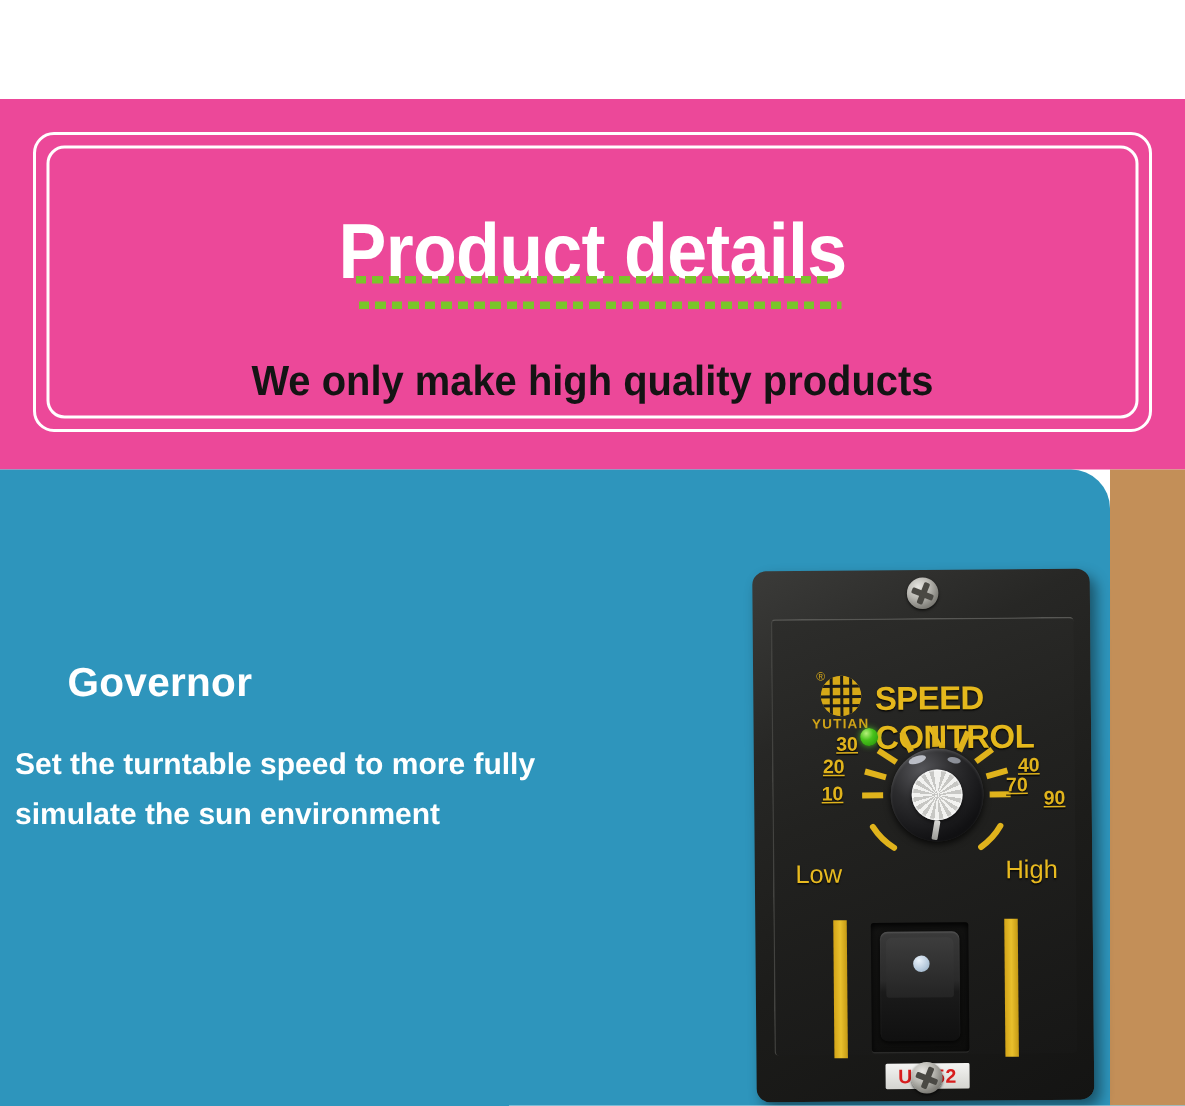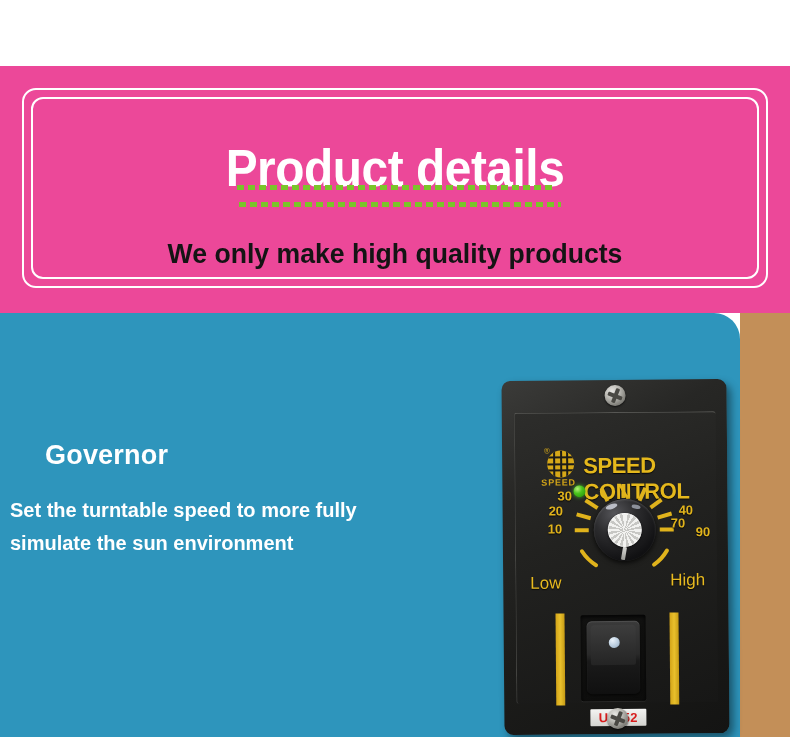--- a/index.html
+++ b/index.html
@@ -289,20 +289,21 @@
     border-radius: 1px;
     transform: rotate(10deg);
   }
   .dial-label {
     position: absolute;
     color: #e0b31c;
     font-size: 13px;
     font-weight: bold;
     font-family: "Liberation Sans", sans-serif;
     text-shadow: 0 1px 1px rgba(0,0,0,0.8);
+    text-decoration: underline;
   }
   .endpoint-label {
     position: absolute;
     color: #e8ba20;
     font-size: 17px;
     font-family: "Liberation Sans", sans-serif;
     text-shadow: 0 1px 1px rgba(0,0,0,0.8);
   }
   #label-run {
     position: absolute;
@@ -411,21 +412,21 @@
         <span class="globe">
           <i class="h1"></i>
             <i class="h2"></i>
             <i class="h3"></i>
           <i class="v1"></i>
             <i class="v2"></i>
             <i class="v3"></i>
         </span>
       </div>
       <span id="logo-reg">®</span>
-      <span id="logo-wordmark">SPEED</span>
+      <span id="logo-wordmark">YUTIAN</span>
       <span id="device-title">SPEED CONTROL</span>
 
       <span id="power-led"></span>
 
       <div id="dial-area">
         <svg id="dial-ticks" viewBox="0 0 152 110">
           <g stroke="#e0b31c" stroke-width="4" stroke-linecap="butt">
 
             <line x1="29" y1="49" x2="43" y2="49"></line>
             <line x1="31" y1="33" x2="45" y2="37"></line>

